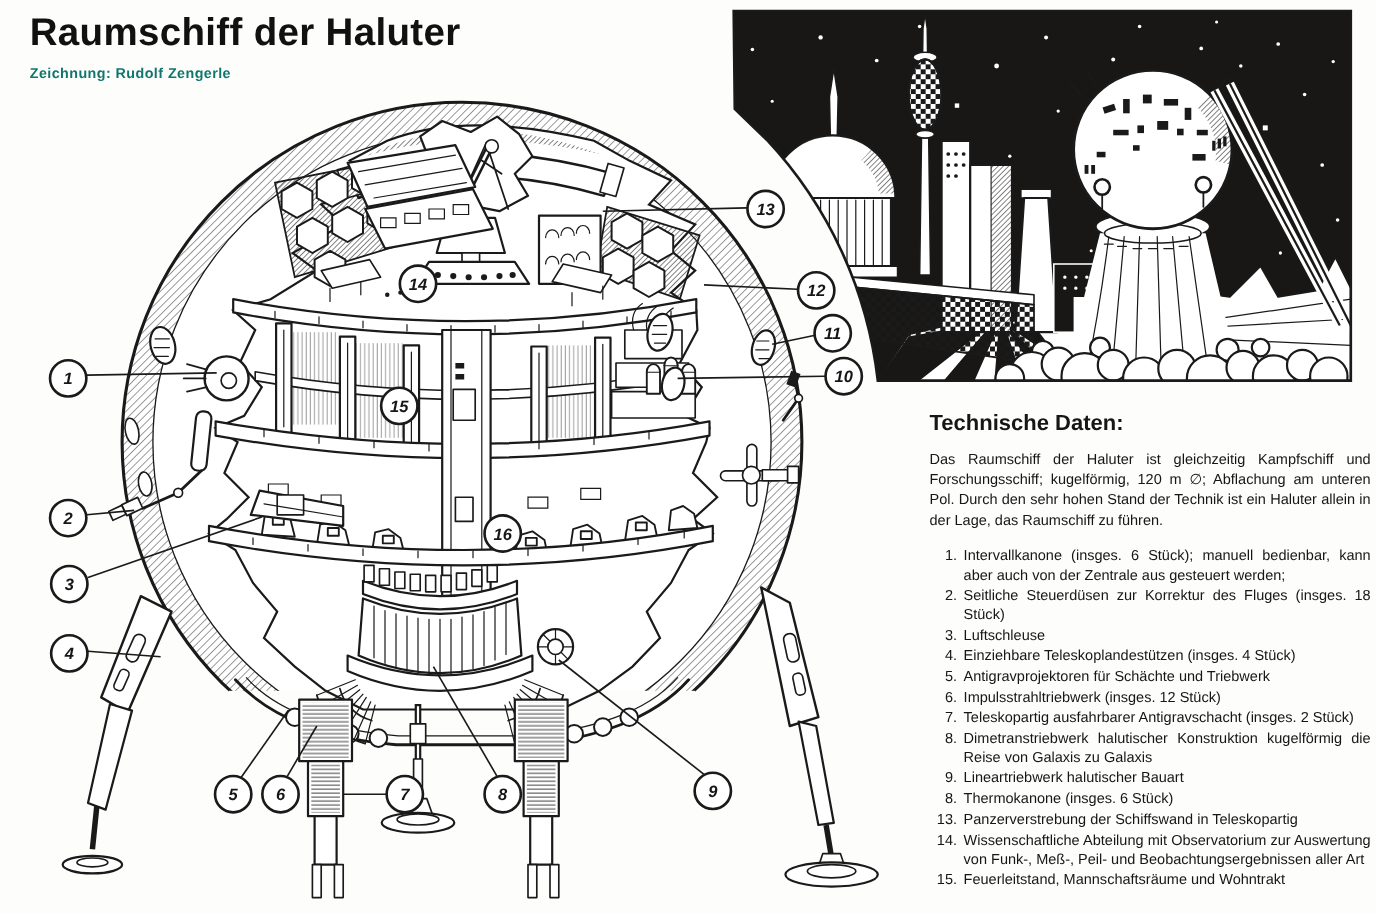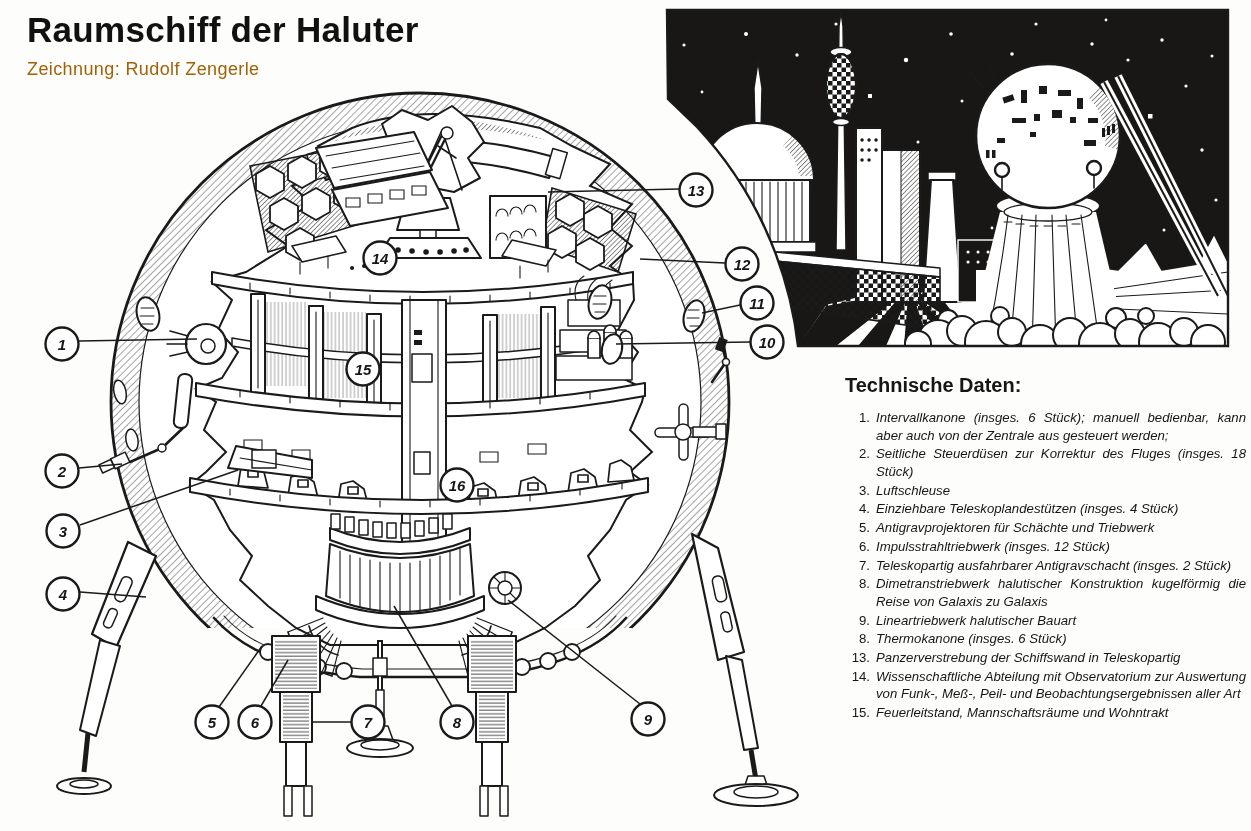--- a/index.html
+++ b/index.html
@@ -1,39 +1,39 @@
 <!DOCTYPE html>
 <html><head>
 <meta charset="utf-8">
 <style>
   html,body{margin:0;padding:0;background:#e8e8e4;}
   .page{position:relative;width:1251px;height:831px;background:#fdfdfb;overflow:hidden;
         font-family:"Liberation Sans",sans-serif;color:#161616;}
   .hdr{position:absolute;left:27px;top:10px;}
   .hdr h1{margin:0;font-size:35px;font-weight:700;letter-spacing:.3px;color:#111;}
-  .hdr .credit{margin-top:9px;font-size:18px;letter-spacing:.4px;color:#a16207;}
+  .hdr .credit{margin-top:9px;font-size:13px;letter-spacing:.4px;color:#0f766e;font-weight:bold;}
   svg.art{position:absolute;left:0;top:0;}
   
   .o{fill:#fff;stroke:#1a1a1a;stroke-width:2;stroke-linejoin:round;stroke-linecap:round}
   .on{stroke-width:1.5}
   .l{fill:none;stroke:#1a1a1a;stroke-width:1.6;stroke-linejoin:round;stroke-linecap:round}
   .lt{fill:none;stroke:#1a1a1a;stroke-width:1.1;stroke-linecap:round}
   .k{fill:#1a1a1a;stroke:none}
   .dot{stroke:#1a1a1a;stroke-width:5.5;stroke-linecap:round;fill:none}
   .callout circle{fill:#fff;stroke:#1a1a1a;stroke-width:2.4}
   .callout text{font:italic 700 15px "Liberation Sans",sans-serif;fill:#161616;text-anchor:middle}
   .leader{stroke:#1a1a1a;stroke-width:1.5;fill:none}
   
   .tech{position:absolute;left:845px;top:374px;width:401px;}
   .tech h2{margin:0 0 12px 0;font-size:20px;font-weight:700;}
   .tech p{margin:0 0 14px 0;font-size:13.2px;line-height:1.38;text-align:justify;}
   .tech ol{margin:0;padding:0;list-style:none;}
   .tech li{display:flex;font-size:13.2px;line-height:1.34;margin-bottom:1px;}
   .tech li .n{flex:none;width:25px;text-align:right;padding-right:6px;}
-  .tech li .t2{flex:1;text-align:justify;font-style:italic;}
+  .tech li .t2{flex:1;text-align:justify;}
 </style>
 </head>
 <body>
 
 <div class="page">
 
   <div class="hdr">
     <h1>Raumschiff der Haluter</h1>
     <div class="credit">Zeichnung: Rudolf Zengerle</div>
   </div>
@@ -553,20 +553,21 @@
         </g>
       <g class="callout">
         <circle cx="457" cy="485" r="16.5"></circle>
           <text x="457" y="490.5">16</text>
         </g>
     </g>
   </svg>
 
   <aside class="tech">
     <h2>Technische Daten:</h2>
+    <p>Das Raumschiff der Haluter ist gleichzeitig Kampfschiff und Forschungsschiff; kugelförmig, 120 m ∅; Abflachung am unteren Pol. Durch den sehr hohen Stand der Technik ist ein Haluter allein in der Lage, das Raumschiff zu führen.</p>
     <ol>
       <li>
           <span class="n">1.</span>
           <span class="t2">Intervallkanone (insges. 6 Stück); manuell bedienbar, kann aber auch von der Zentrale aus gesteuert werden;</span>
         </li>
       <li>
           <span class="n">2.</span>
           <span class="t2">Seitliche Steuerdüsen zur Korrektur des Fluges (insges. 18 Stück)</span>
         </li>
       <li>

